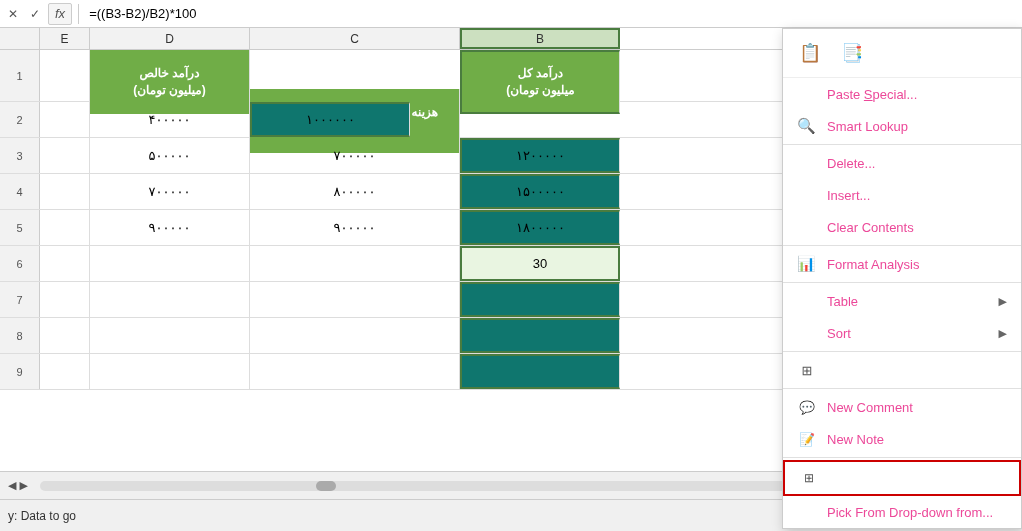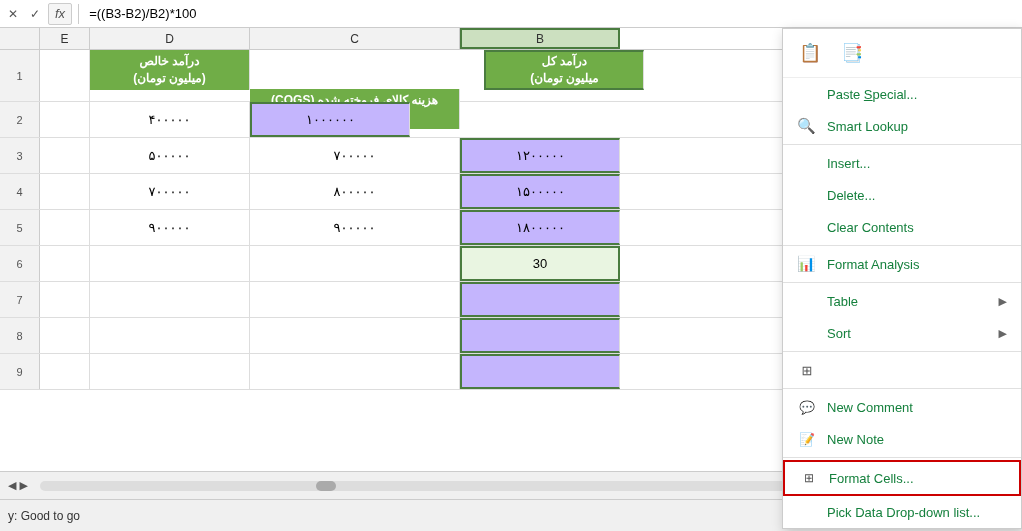--- a/index.html
+++ b/index.html
@@ -99,21 +99,21 @@
       color: #333;
       font-weight: 500;
       cursor: pointer;
     }
     .col-header.selected {
       background: #cce0c0;
     }
     .col-e { width: 50px; min-width: 50px; }
     .col-d { width: 160px; min-width: 160px; }
     .col-c { width: 210px; min-width: 210px; }
-    .col-b { width: 160px; min-width: 160px; background: #c4b5fd; border: 2px solid #4a7c3f; }
+    .col-b { width: 160px; min-width: 160px; background: #0f766e; border: 2px solid #4a7c3f; }
 
     
     .rows-area {
       flex: 1;
       overflow: hidden;
     }
     .grid-row {
       display: flex;
       border-bottom: 1px solid #ddd;
       height: 36px;
@@ -143,21 +143,21 @@
     .cell.col-c { width: 210px; min-width: 210px; }
     .cell.col-b { width: 160px; min-width: 160px; }
     .cell.header-cell {
       background: #70ad47;
       color: #fff;
       font-weight: bold;
       font-size: 12px;
       text-align: center;
       line-height: 1.4;
       padding: 4px;
-      height: 40px;
+      height: 64px;
     }
     .cell.selected-cell {
       border: 2px solid #4a7c3f;
       background: #e9f5e1;
     }
 
     
     .grid-row.header-row {
       height: 52px;
     }
@@ -312,21 +312,21 @@
       display: flex;
       align-items: center;
       justify-content: center;
       font-size: 15px;
       color: #555;
       flex-shrink: 0;
     }
     .menu-item-label {
       flex: 1;
       font-size: 13px;
-      color: #15803d;
+      color: #ec4899;
     }
     .menu-item-arrow {
       font-size: 11px;
       color: #666;
     }
     .menu-divider {
       height: 1px;
       background: #e0e0e0;
       margin: 2px 0;
     }
@@ -359,21 +359,21 @@
 
   <div class="rows-area">
 
     <div class="grid-row header-row">
       <div class="row-num">1</div>
       <div class="cell col-e"></div>
       <div class="cell col-d header-cell" style="white-space:pre-line;">درآمد خالص
 (میلیون تومان)</div>
       <div class="cell col-c header-cell" style="white-space:pre-line;margin-top:39px;">هزینه کالای فروخته شده (COGS)
 (میلیون تومان)</div>
-      <div class="cell col-b header-cell" style="white-space:pre-line;margin-left:24px;">درآمد کل
+      <div class="cell col-b header-cell" style="white-space:pre-line;">درآمد کل
 میلیون تومان)</div>
     </div>
 
     <div class="grid-row">
       <div class="row-num">2</div>
       <div class="cell col-e"></div>
       <div class="cell col-d">۴۰۰۰۰۰</div>
       <div class="cell col-b">۱۰۰۰۰۰۰</div>
     </div>
     <div class="grid-row">
@@ -435,21 +435,21 @@
     ◀ ▶
   </div>
   <div class="sheet-scrollbar">
     <div class="sheet-scrollbar-thumb"></div>
   </div>
   <div class="more-btn">⋯</div>
   <div class="sheet-add-btn">+</div>
 </div>
 
 <div class="status-bar">
-  <span class="status-text">y: Good to go</span>
+  <span class="status-text">y: Data to go</span>
   <div class="status-right">
     <div class="view-icons">
       <div class="view-icon" title="Normal">⊟</div>
       <div class="view-icon" title="Page Layout">⊞</div>
       <div class="view-icon" title="Page Break">⊠</div>
     </div>
     <div class="zoom-control">
       <span>−</span>
       <span>100%</span>
       <span>+</span>
@@ -468,25 +468,25 @@
     <div class="menu-item-icon"></div>
     <div class="menu-item-label">Paste <u>S</u>pecial...</div>
   </div>
   <div class="menu-item">
     <div class="menu-item-icon">🔍</div>
     <div class="menu-item-label">Smart Lookup</div>
   </div>
   <div class="menu-divider"></div>
   <div class="menu-item">
     <div class="menu-item-icon"></div>
+    <div class="menu-item-label">Delete...</div>
+  </div>
+  <div class="menu-item">
+    <div class="menu-item-icon"></div>
     <div class="menu-item-label">Insert...</div>
-  </div>
-  <div class="menu-item">
-    <div class="menu-item-icon"></div>
-    <div class="menu-item-label">Delete...</div>
   </div>
   <div class="menu-item">
     <div class="menu-item-icon"></div>
     <div class="menu-item-label">Clear Contents</div>
   </div>
   <div class="menu-divider"></div>
   <div class="menu-item">
     <div class="menu-item-icon">📊</div>
     <div class="menu-item-label">Format Analysis</div>
   </div>
@@ -510,19 +510,18 @@
     <div class="menu-item-icon" style="font-size:13px;">💬</div>
     <div class="menu-item-label">New Comment</div>
   </div>
   <div class="menu-item">
     <div class="menu-item-icon" style="font-size:13px;">📝</div>
     <div class="menu-item-label">New Note</div>
   </div>
   <div class="menu-divider"></div>
   <div class="menu-item highlighted">
     <div class="menu-item-icon" style="font-size:12px;">⊞</div>
-    <div class="menu-item-label">Format Cells...</div>
-  </div>
-  <div class="menu-item">
-    <div class="menu-item-icon"></div>
-    <div class="menu-item-label">Pick Data Drop-down list...</div>
+  </div>
+  <div class="menu-item">
+    <div class="menu-item-icon"></div>
+    <div class="menu-item-label">Pick From Drop-down from...</div>
   </div>
 </div>
 
 </body></html>

